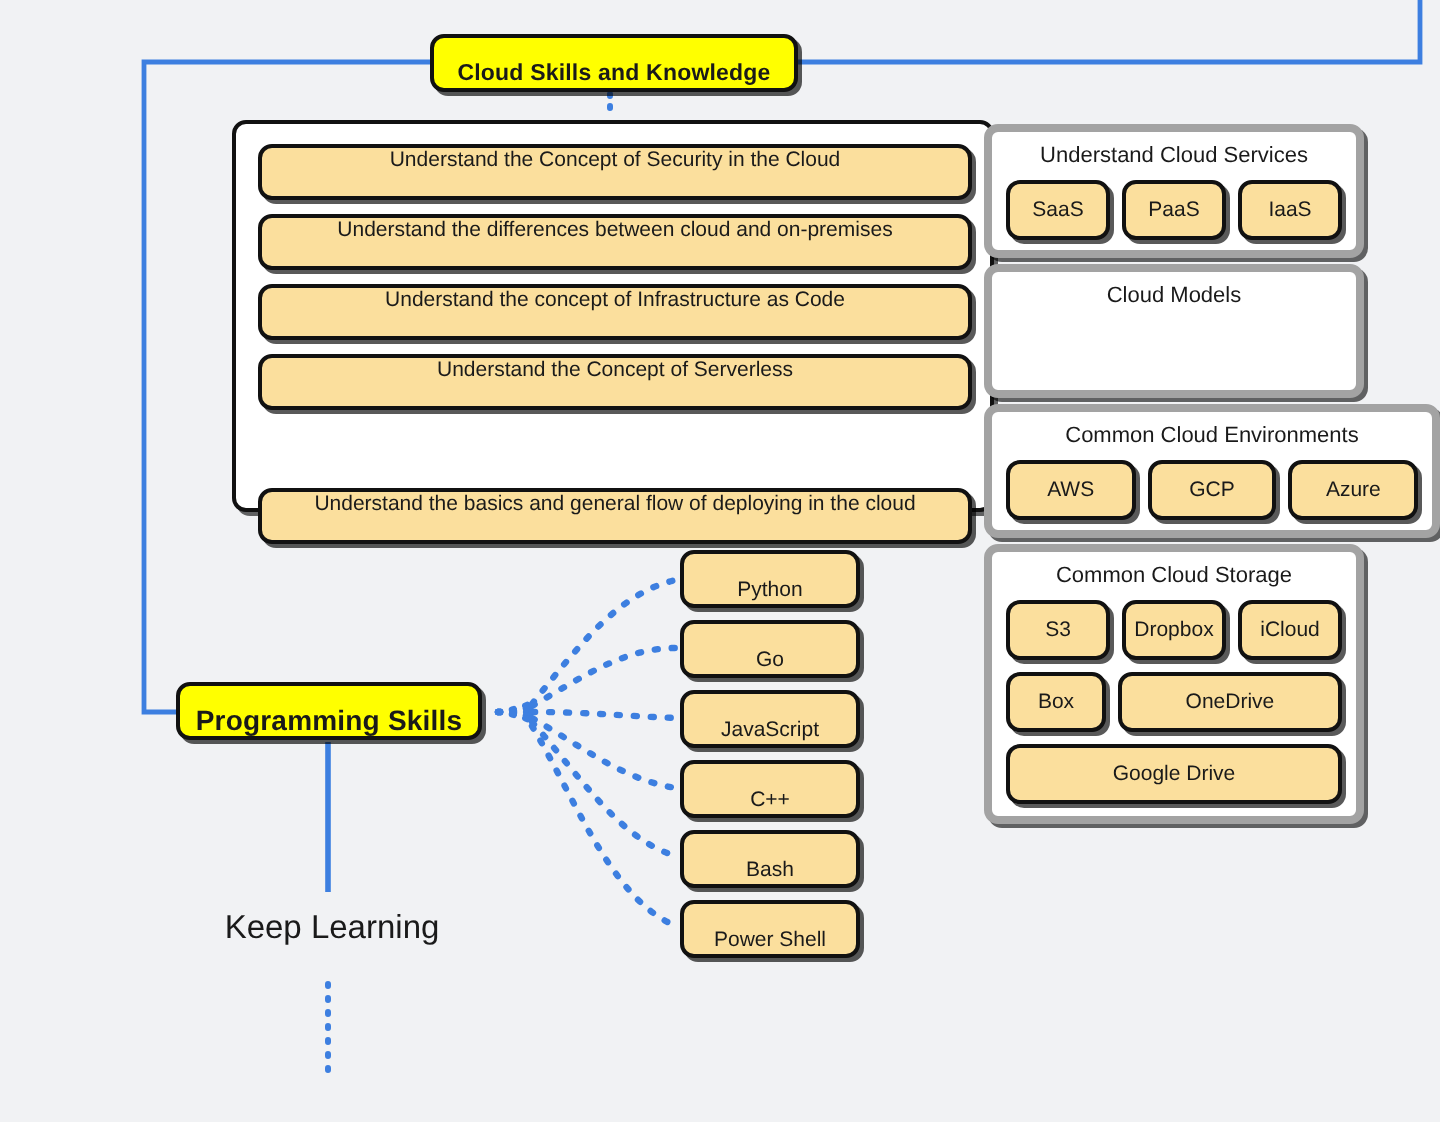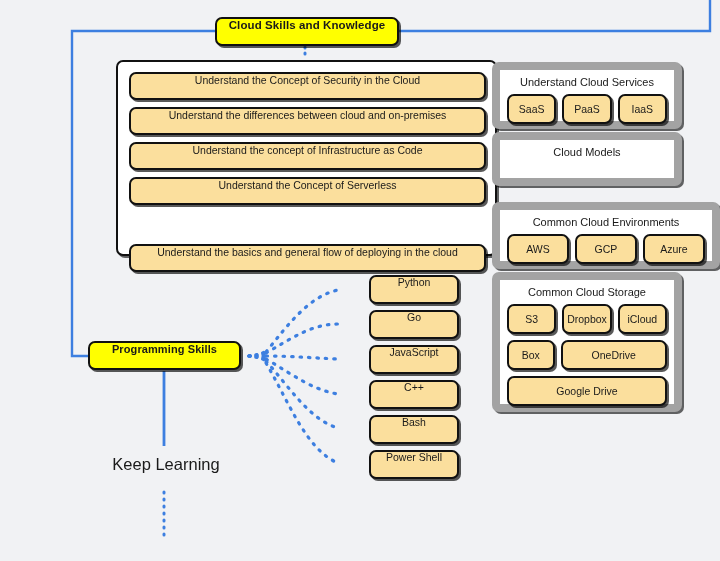--- a/index.html
+++ b/index.html
@@ -26,32 +26,31 @@
     width: 720px;
     height: 561px;
     pointer-events: none;
   }
 
   
   .node {
     position: absolute;
     box-sizing: border-box;
     display: flex;
-    align-items: flex-start;
+    align-items: flex-end;
     justify-content: center;
     text-align: center;
     border: 2px solid #111111;
     border-radius: 7px;
     box-shadow: 2px 2px 0 rgba(0,0,0,0.65);
     color: #1a1a1a;
     line-height: 1.1;
   }
   .tan {
     background: #fbdf9d;
-    margin-left: 29px;
   }
   .yellow {
     background: #ffff00;
     font-weight: bold;
     letter-spacing: .1px;
   }
 
   
   #root-node {
     left: 215px;
@@ -91,21 +90,21 @@
     font-size: 10.5px;
     color: #1a1a1a;
   }
   .skill-row:last-child { margin-bottom: 0; margin-top: 39px; }
 
   
   .group-box {
     position: absolute;
     box-sizing: border-box;
     background: #ffffff;
-    border: 8px solid #a3a3a3;
+    border: 4px solid #a3a3a3;
     border-radius: 7px;
     box-shadow: 2px 2px 0 rgba(0,0,0,0.6);
     padding: 5px 7px 7px 7px;
   }
   .group-title {
     text-align: center;
     font-size: 11px;
     color: #1a1a1a;
     margin-bottom: 5px;
     line-height: 1.3;
@@ -127,31 +126,31 @@
     border: 2px solid #111111;
     border-radius: 7px;
     box-shadow: 2px 2px 0 rgba(0,0,0,0.65);
     font-size: 10.5px;
     color: #1a1a1a;
     white-space: nowrap;
   }
   .chip.wide2 { flex: 2.35 1 0; }
 
   #grp-services { left: 492px; top: 62px;  width: 190px; height: 67px; }
-  #grp-models   { left: 492px; top: 132px; width: 190px; height: 54px; }
+  #grp-models   { left: 492px; top: 132px; width: 190px; height: 67px; }
   #grp-envs     { left: 492px; top: 202px; width: 228px; height: 67px; }
   #grp-storage  { left: 492px; top: 272px; width: 190px; height: 140px; }
 
   
   #programming-node {
     left: 88px;
     top: 341px;
     width: 153px;
     height: 29px;
-    font-size: 11px;
+    font-size: 14px;
   }
   .lang-node {
     left: 340px;
     width: 90px;
     height: 29px;
     font-size: 10.5px;
   }
 
   
   #keep-learning {

